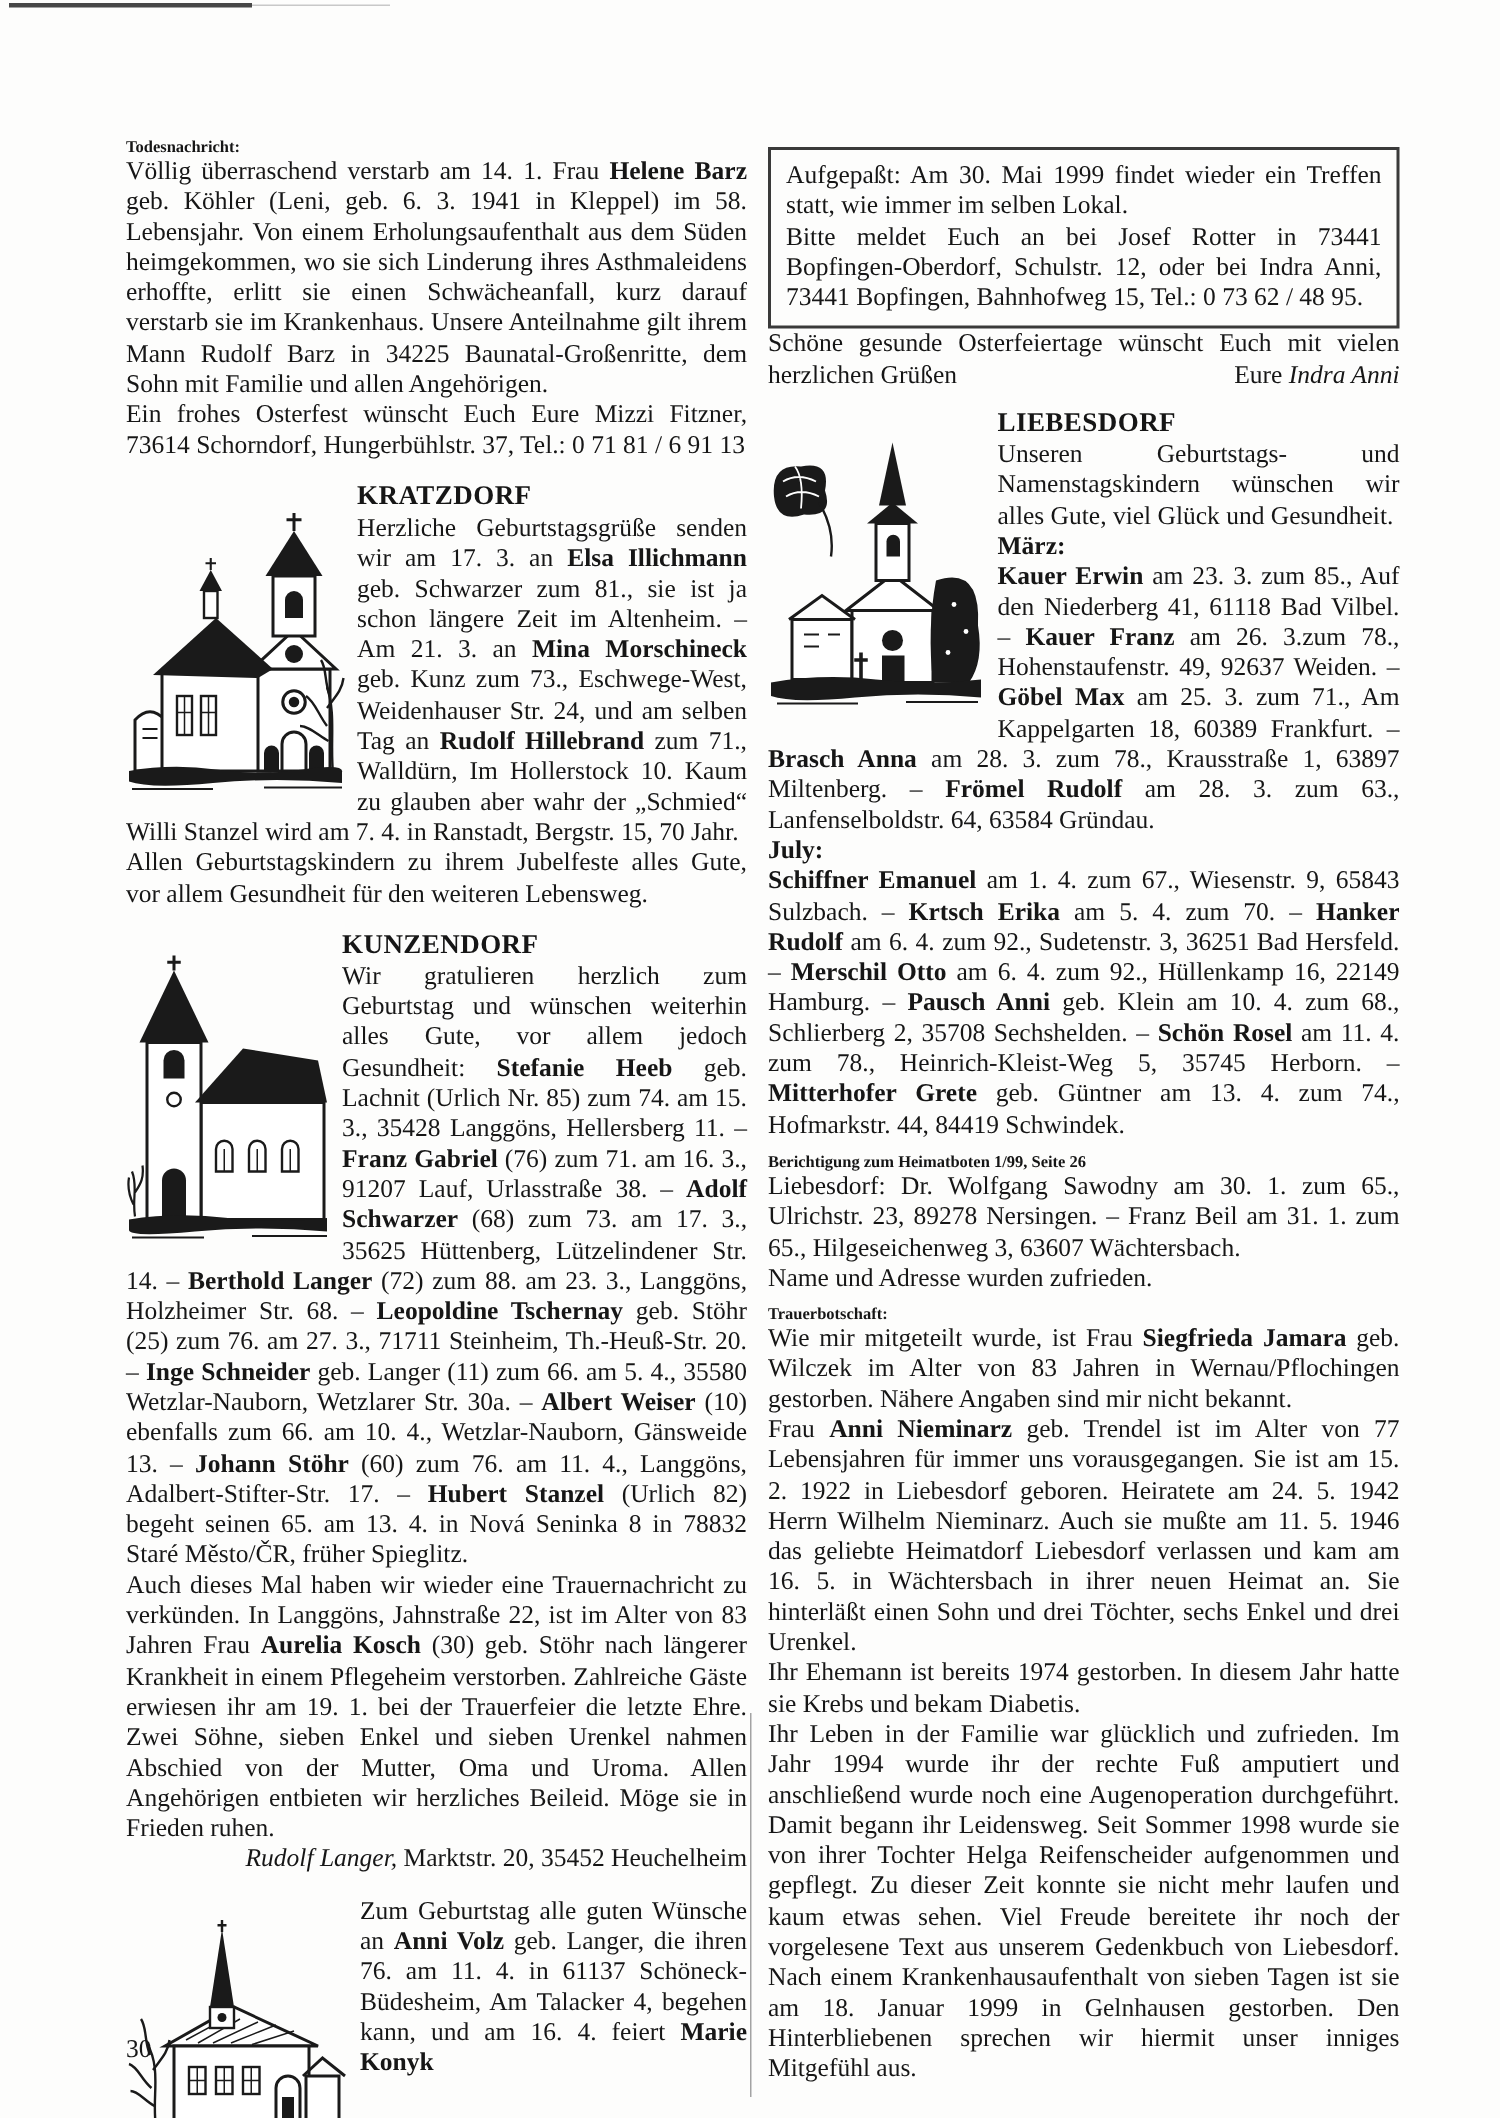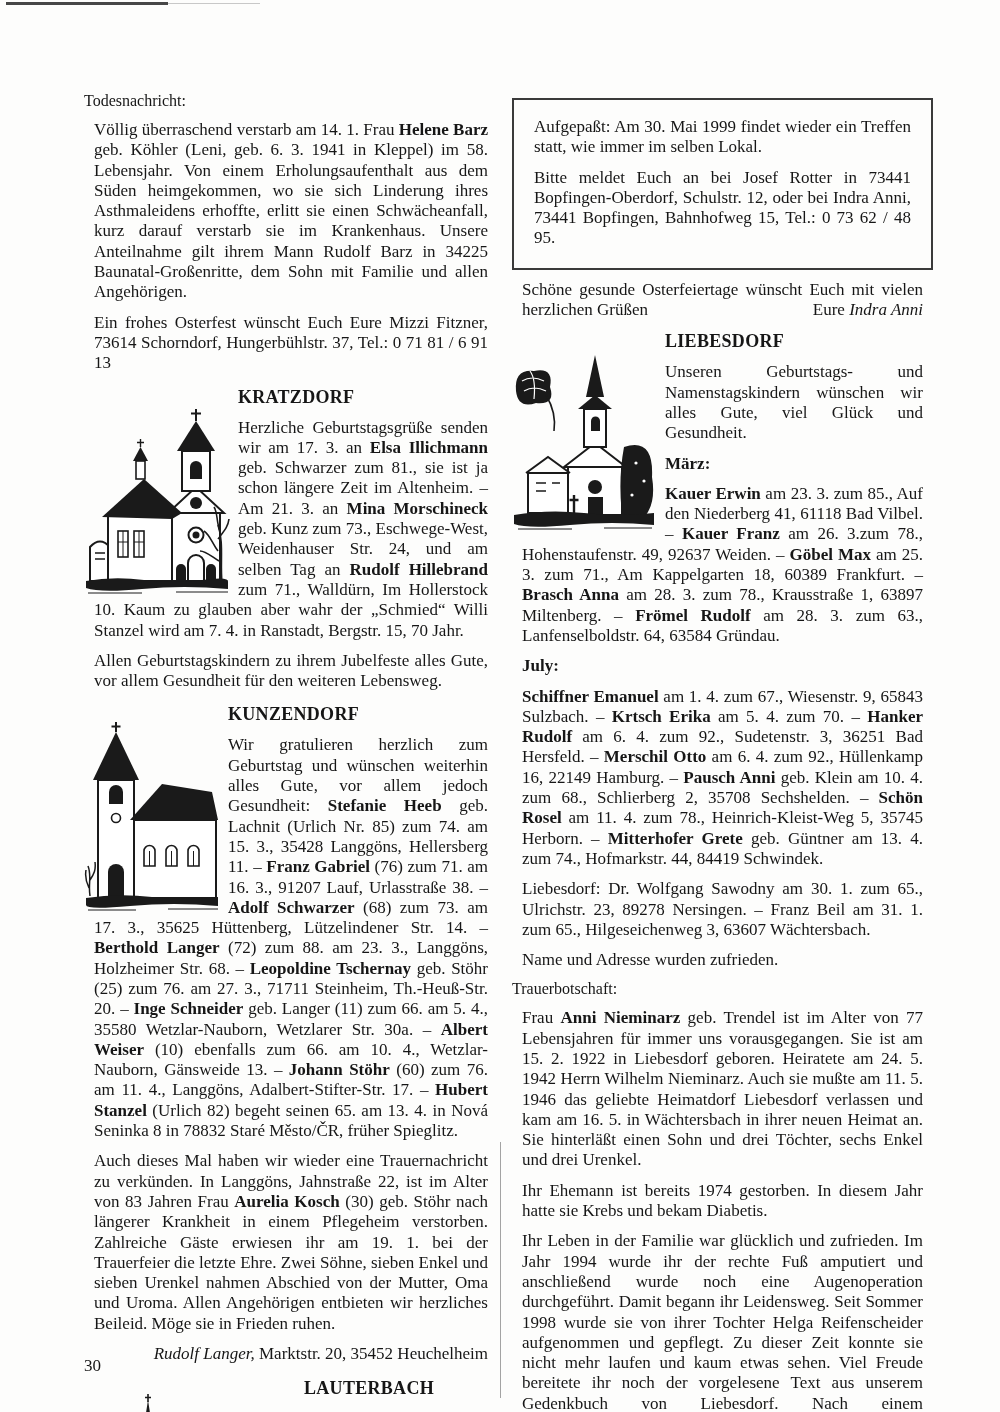--- a/index.html
+++ b/index.html
@@ -8,25 +8,25 @@
     width:1000px;height:1412px;
     background:#fdfdfc;
     font-family:"Liberation Serif","DejaVu Serif",serif;
     color:#161616;
     overflow:hidden;
   }
   .col{position:absolute;}
   .col-left{left:84px;top:92px;width:414px;}
   .col-right{left:512px;top:98px;width:421px;}
   .body-text, p.jp, .label-line, .sig-line{
-    font-size:17px;line-height:20.3px;margin:10px;
+    font-size:17px;line-height:20.3px;margin:0;
   }
   p.jp{text-align:justify;}
   .gap{margin-top:9px;}
-  .sub-head{font-size:16px;font-weight:400;margin:0;}
+  .sub-head{font-size:11px;font-weight:700;margin:0;}
   .city-head{font-size:18px;font-weight:700;letter-spacing:.3px;margin:0 0 1px 0;line-height:21px;}
   .label-line{font-weight:700;}
   .sig-line{text-align:right;}
   .section{margin-top:13px;}
   .church{float:left;display:block;}
   .church-1{width:146px;height:194px;margin:14px 8px 5px 0;}
   .church-2{width:136px;height:192px;margin:16px 8px 5px 0;}
   .church-3{width:148px;height:152px;margin:16px 8px 5px 0;}
   .church-4{width:144px;height:180px;margin:20px 9px 5px 0;}
   .notice-box{
@@ -149,21 +149,20 @@
         <path d="M47.5 98 V116 M65.5 98 V116 M83.5 98 V116 M42 107 H53 M60 107 H71 M78 107 H89" stroke="#1a1a1a" stroke-width="1" fill="none"></path>
         <path d="M100 136 V112 a8 8 0 0 1 16 0 V136 Z" fill="#fff" stroke="#1a1a1a" stroke-width="2"></path>
         <rect x="104" y="118" width="8" height="18" fill="#1a1a1a"></rect>
         <g stroke="#1a1a1a" fill="none" stroke-width="1.6">
           <path d="M20 138 C17 118 24 100 14 82"></path>
           <path d="M17 112 C10 106 8 98 2 96 M18 100 C24 92 28 88 29 80 M19 124 C12 120 8 114 3 114 M16 90 C12 80 14 72 10 66"></path>
         </g>
         <path d="M2 140 Q36 135 72 139 T144 139 L144 146 Q100 142 56 146 T2 145 Z" fill="#1a1a1a"></path>
         <path d="M4 150 H60 M96 149 H146" stroke="#1a1a1a" stroke-width="1.2" fill="none"></path>
       </svg>
-      <div class="city-head center-head">LAUTERBACH</div>
       <p class="jp"><span>Zum Geburtstag alle guten Wünsche an </span><span style="font-weight: 700;">Anni Volz</span><span> geb. Langer, die ihren 76. am 11. 4. in 61137 Schöneck-Büdesheim, Am Talacker 4, begehen kann, und am 16. 4. feiert </span><span style="font-weight: 700;">Marie Konyk</span></p>
     </div>
 
   </div>
 
   <div class="col col-right">
 
     <div class="notice-box">
       <p class="jp">Aufgepaßt: Am 30. Mai 1999 findet wieder ein Treffen statt, wie immer im selben Lokal.</p>
       <p class="jp">Bitte meldet Euch an bei Josef Rotter in 73441 Bopfingen-Oberdorf, Schulstr. 12, oder bei Indra Anni, 73441 Bopfingen, Bahnhofweg 15, Tel.: 0 73 62 / 48 95.</p>
@@ -202,26 +201,28 @@
       </svg>
       <div class="city-head">LIEBESDORF</div>
       <p class="jp">Unseren Geburtstags- und Namenstagskindern wünschen wir alles Gute, viel Glück und Gesundheit.</p>
       <div class="label-line">März:</div>
       <p class="jp"><span style="font-weight: 700;">Kauer Erwin</span><span> am 23. 3. zum 85., Auf den Niederberg 41, 61118 Bad Vilbel. – </span><span style="font-weight: 700;">Kauer Franz</span><span> am 26. 3.zum 78., Hohenstaufenstr. 49, 92637 Weiden. – </span><span style="font-weight: 700;">Göbel Max</span><span> am 25. 3. zum 71., Am Kappelgarten 18, 60389 Frankfurt. – </span><span style="font-weight: 700;">Brasch Anna</span><span> am 28. 3. zum 78., Krausstraße 1, 63897 Miltenberg. – </span><span style="font-weight: 700;">Frömel Rudolf</span><span> am 28. 3. zum 63., Lanfenselboldstr. 64, 63584 Gründau.</span></p>
       <div class="label-line">July:</div>
       <p class="jp"><span style="font-weight: 700;">Schiffner Emanuel</span><span> am 1. 4. zum 67., Wiesenstr. 9, 65843 Sulzbach. – </span><span style="font-weight: 700;">Krtsch Erika</span><span> am 5. 4. zum 70. – </span><span style="font-weight: 700;">Hanker Rudolf</span><span> am 6. 4. zum 92., Sudetenstr. 3, 36251 Bad Hersfeld. – </span><span style="font-weight: 700;">Merschil Otto</span><span> am 6. 4. zum 92., Hüllenkamp 16, 22149 Hamburg. – </span><span style="font-weight: 700;">Pausch Anni</span><span> geb. Klein am 10. 4. zum 68., Schlierberg 2, 35708 Sechshelden. – </span><span style="font-weight: 700;">Schön Rosel</span><span> am 11. 4. zum 78., Heinrich-Kleist-Weg 5, 35745 Herborn. – </span><span style="font-weight: 700;">Mitterhofer Grete</span><span> geb. Güntner am 13. 4. zum 74., Hofmarkstr. 44, 84419 Schwindek.</span></p>
     </div>
 
     <div class="section" style="margin-top:9px;">
+      <div class="sub-head">Berichtigung zum Heimatboten 1/99, Seite 26</div>
       <p class="jp">Liebesdorf: Dr. Wolfgang Sawodny am 30. 1. zum 65., Ulrichstr. 23, 89278 Nersingen. – Franz Beil am 31. 1. zum 65., Hilgeseichenweg 3, 63607 Wächtersbach.</p>
       <p class="jp">Name und Adresse wurden zufrieden.</p>
     </div>
 
     <div class="section" style="margin-top:8px;">
       <div class="sub-head">Trauerbotschaft:</div>
+      <p class="jp"><span>Wie mir mitgeteilt wurde, ist Frau </span><span style="font-weight: 700;">Siegfrieda Jamara</span><span> geb. Wilczek im Alter von 83 Jahren in Wernau/Pflochingen gestorben. Nähere Angaben sind mir nicht bekannt.</span></p>
       <p class="jp"><span>Frau </span><span style="font-weight: 700;">Anni Nieminarz</span><span> geb. Trendel ist im Alter von 77 Lebensjahren für immer uns vorausgegangen. Sie ist am 15. 2. 1922 in Liebesdorf geboren. Heiratete am 24. 5. 1942 Herrn Wilhelm Nieminarz. Auch sie mußte am 11. 5. 1946 das geliebte Heimatdorf Liebesdorf verlassen und kam am 16. 5. in Wächtersbach in ihrer neuen Heimat an. Sie hinterläßt einen Sohn und drei Töchter, sechs Enkel und drei Urenkel.</span></p>
       <p class="jp">Ihr Ehemann ist bereits 1974 gestorben. In diesem Jahr hatte sie Krebs und bekam Diabetis.</p>
       <p class="jp">Ihr Leben in der Familie war glücklich und zufrieden. Im Jahr 1994 wurde ihr der rechte Fuß amputiert und anschließend wurde noch eine Augenoperation durchgeführt. Damit begann ihr Leidensweg. Seit Sommer 1998 wurde sie von ihrer Tochter Helga Reifenscheider aufgenommen und gepflegt. Zu dieser Zeit konnte sie nicht mehr laufen und kaum etwas sehen. Viel Freude bereitete ihr noch der vorgelesene Text aus unserem Gedenkbuch von Liebesdorf. Nach einem Krankenhausaufenthalt von sieben Tagen ist sie am 18. Januar 1999 in Gelnhausen gestorben. Den Hinterbliebenen sprechen wir hiermit unser inniges Mitgefühl aus.</p>
     </div>
 
   </div>
 
   <div class="page-number">30</div>
 
 </div>

